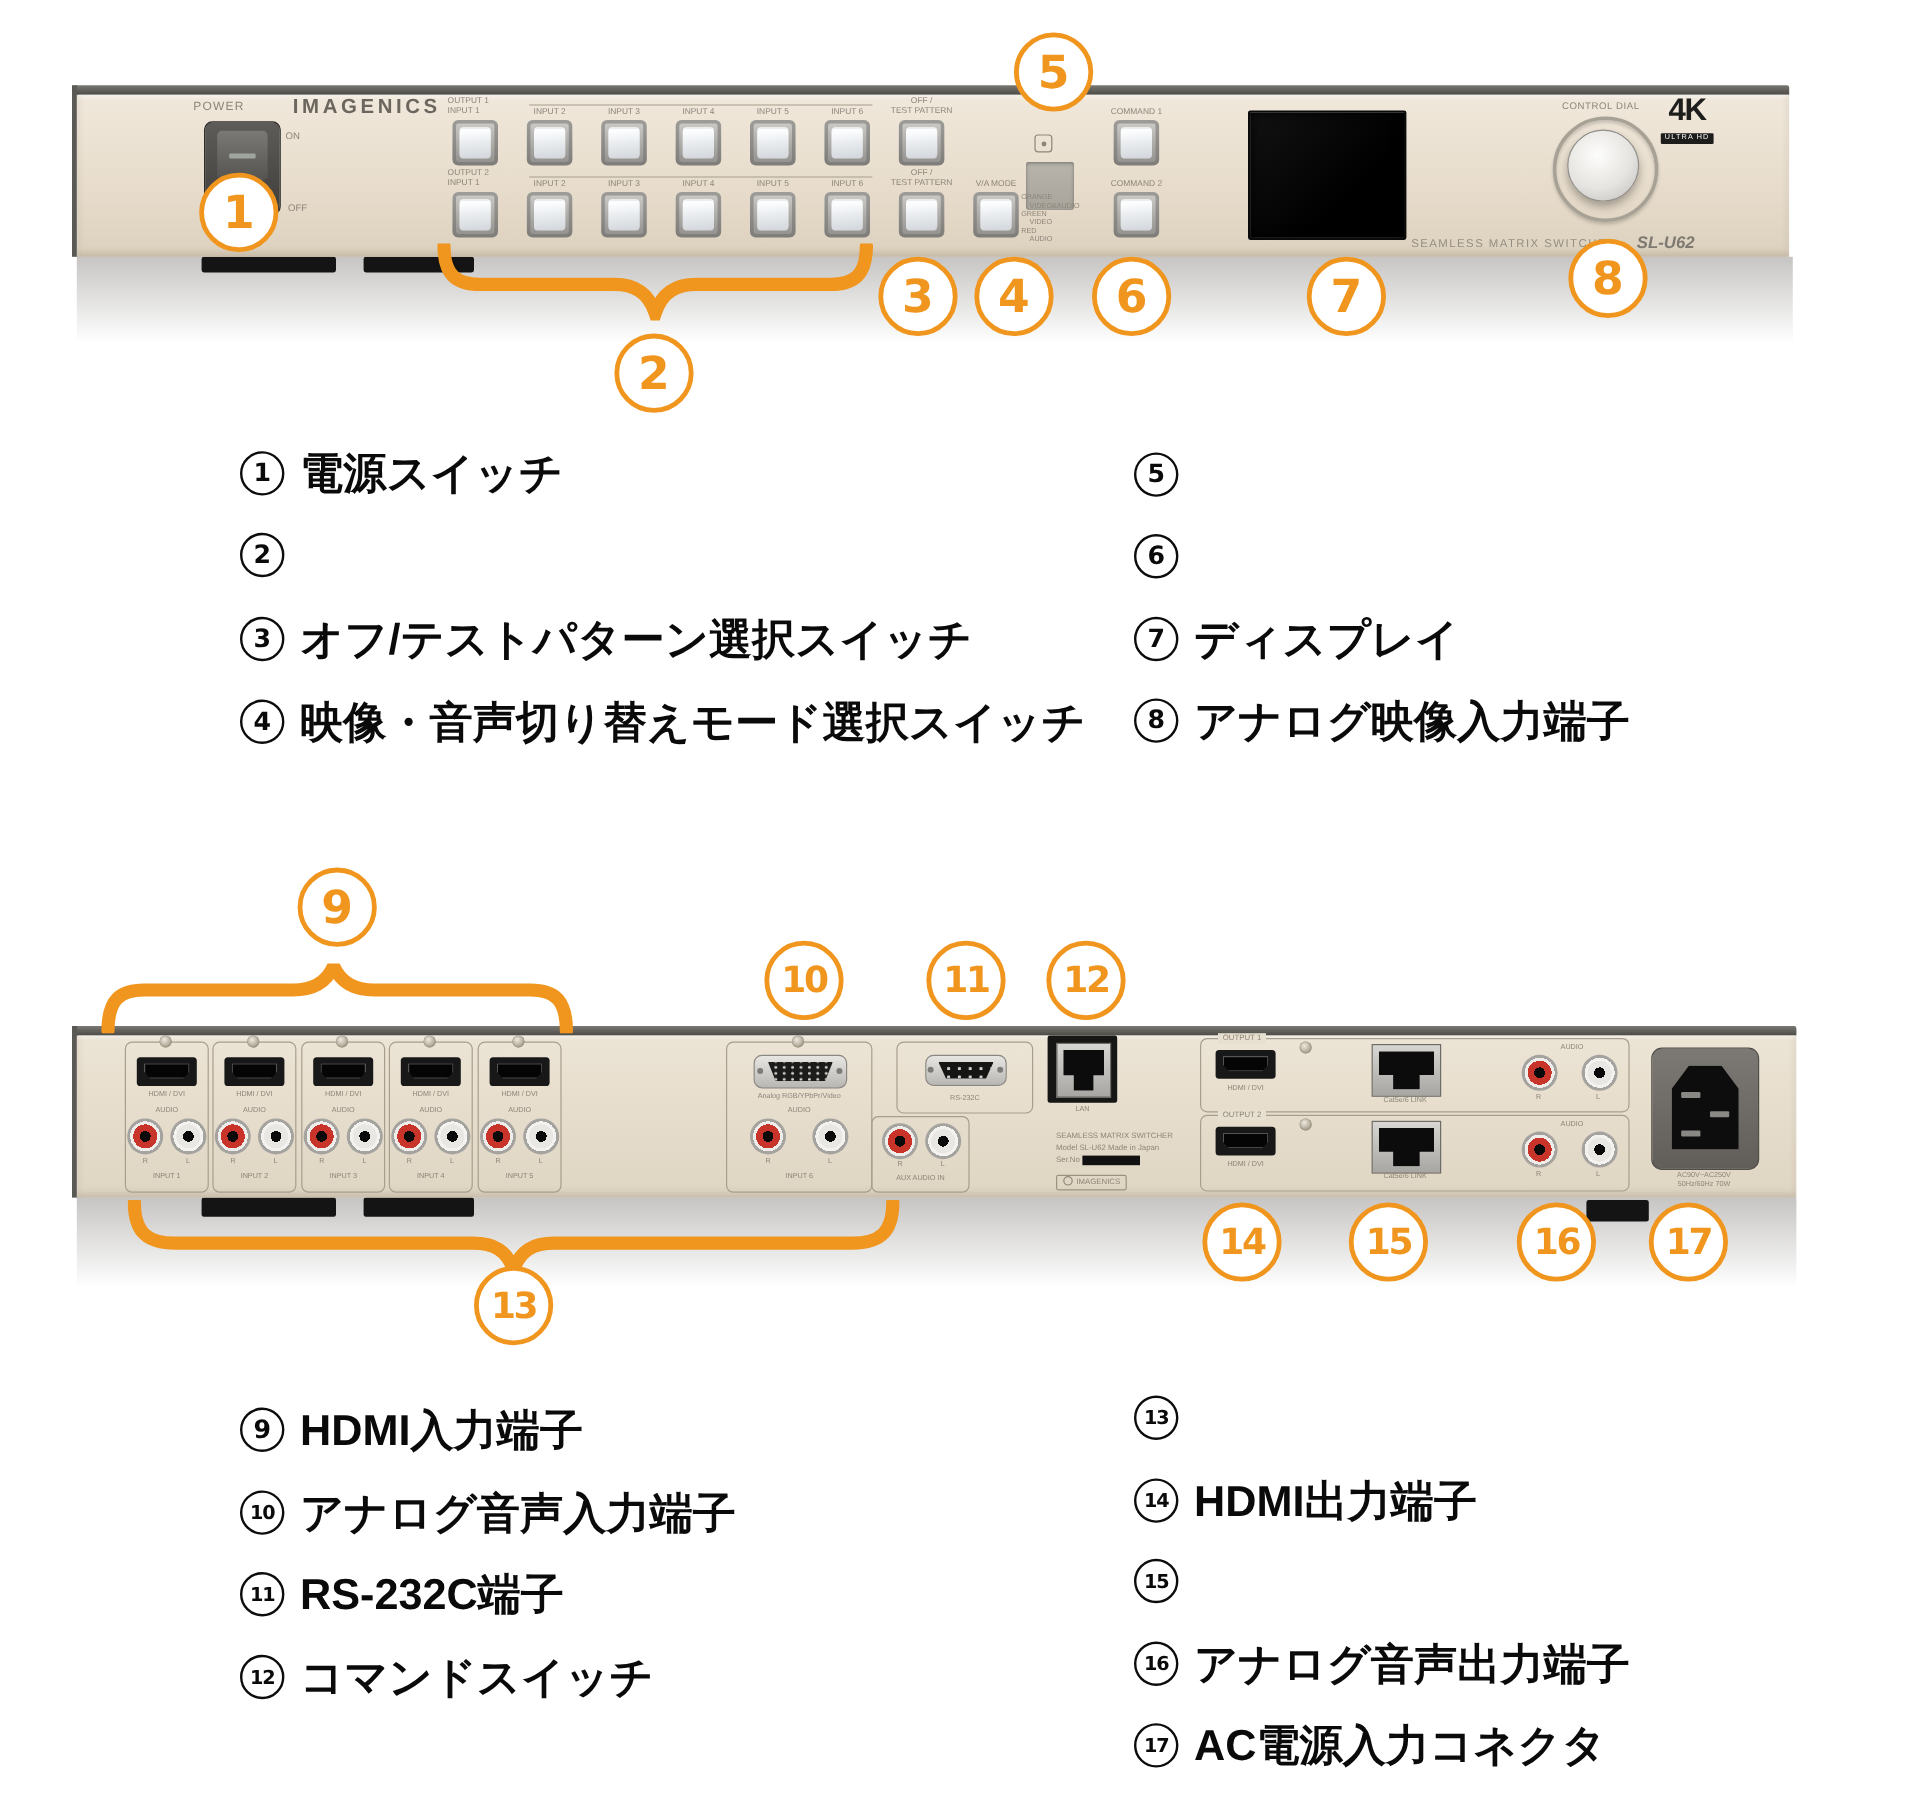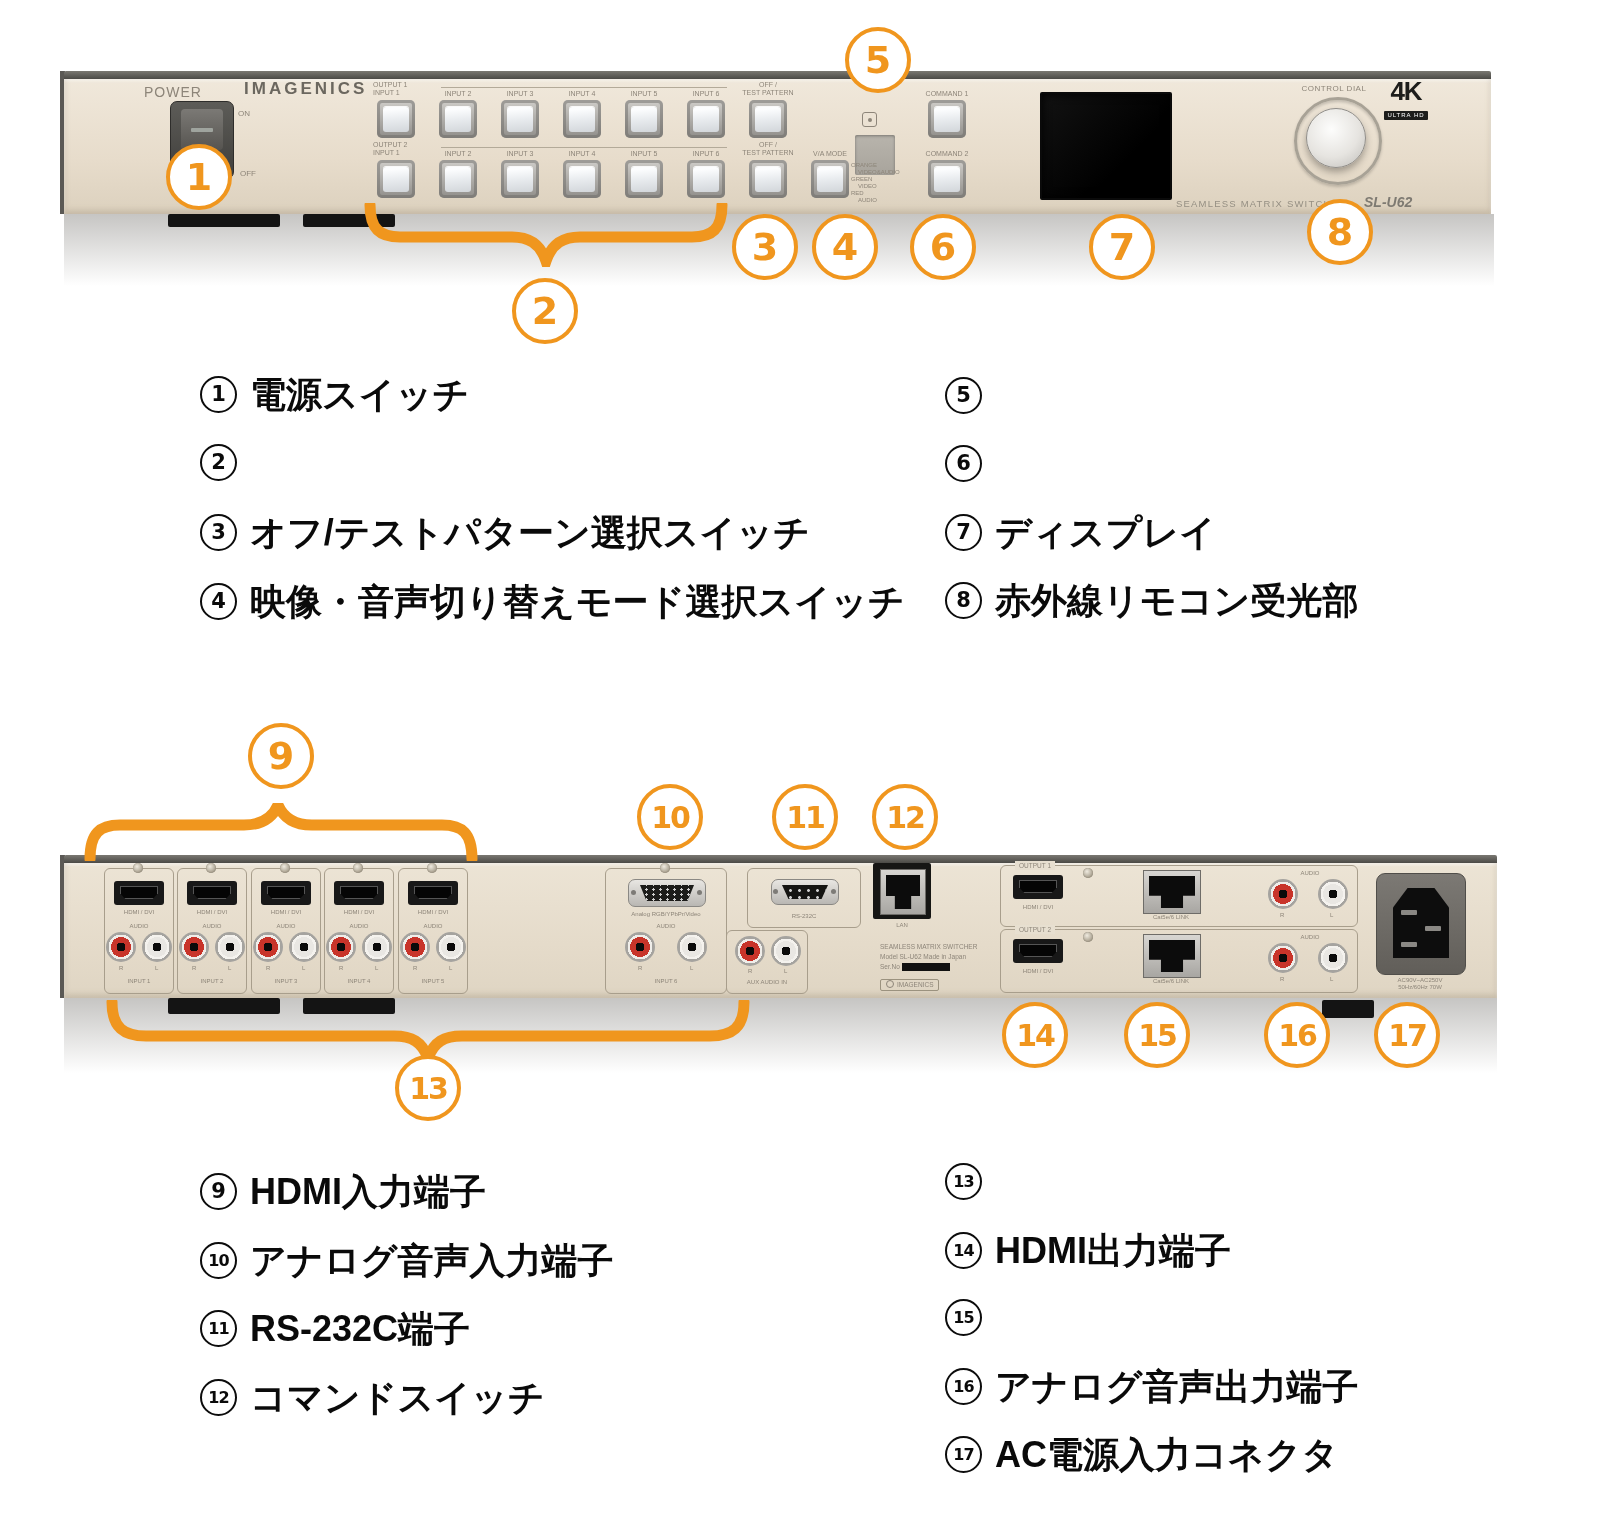--- a/index.html
+++ b/index.html
@@ -80,21 +80,21 @@
 <div id="stage">
 
   <div class="refl" style="left:64px;top:214px;width:1430px;height:72px"></div>
   <div class="foot" style="left:168px;top:214px;width:112px;height:13px"></div>
   <div class="foot" style="left:303px;top:214px;width:92px;height:13px"></div>
   <div class="pside" style="left:60px;top:71px;width:5px;height:143px"></div>
   <div class="pedge" style="left:64px;top:71px;width:1427px;height:8px"></div>
 
   <div class="panel front-panel" style="left:64px;top:79px;width:1427px;height:135px">
 
-    <div class="abs mc" style="left:80px;top:5px;font-size:14px;letter-spacing:1px">POWER</div>
+    <div class="abs mc" style="left:97px;top:5px;font-size:10px;letter-spacing:1px">POWER</div>
     <div class="pswitch" style="left:106px;top:22px;width:62px;height:76px"></div>
     <div class="abs mc" style="left:174px;top:30px;font-size:8px">ON</div>
     <div class="abs mc" style="left:176px;top:90px;font-size:8px">OFF</div>
 
     <div class="abs brand" style="left:180px;top:0">IMAGENICS</div>
 
     <div class="hline" style="left:377px;top:8px;width:286px"></div>
     <div class="hline" style="left:377px;top:68px;width:286px"></div>
 
     <div class="ml" style="left:309px;top:2px">
@@ -222,21 +222,21 @@
   </div>
   <div class="lrow" style="left:945px;top:445px">
     <span class="lnum">6</span>
   </div>
   <div class="lrow" style="left:945px;top:513px">
     <span class="lnum">7</span>
     <span>ディスプレイ</span>
   </div>
   <div class="lrow" style="left:945px;top:581px">
     <span class="lnum">8</span>
-    <span>赤外線リモコン受光部</span>
+    <span>アナログ映像入力端子</span>
   </div>
 
   <div class="refl" style="left:64px;top:998px;width:1433px;height:75px"></div>
   <div class="foot" style="left:168px;top:998px;width:112px;height:16px"></div>
   <div class="foot" style="left:303px;top:998px;width:92px;height:16px"></div>
   <div class="foot" style="left:1322px;top:1000px;width:52px;height:18px"></div>
   <div class="pside" style="left:60px;top:855px;width:5px;height:143px"></div>
   <div class="pedge" style="left:64px;top:855px;width:1433px;height:8px"></div>
 
   <div class="panel rear-panel" style="left:64px;top:863px;width:1433px;height:135px">

